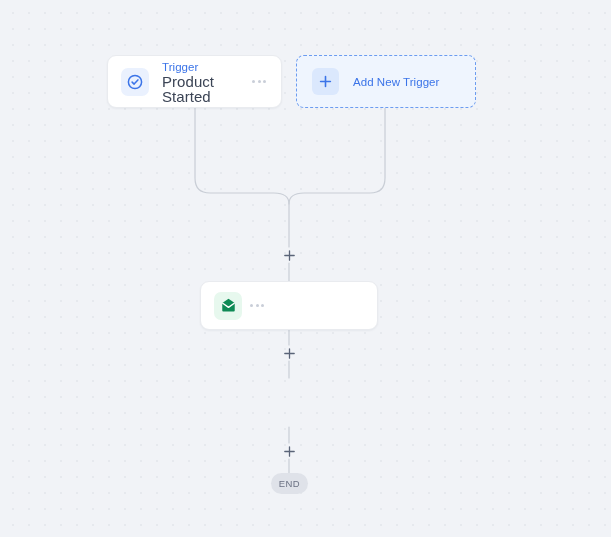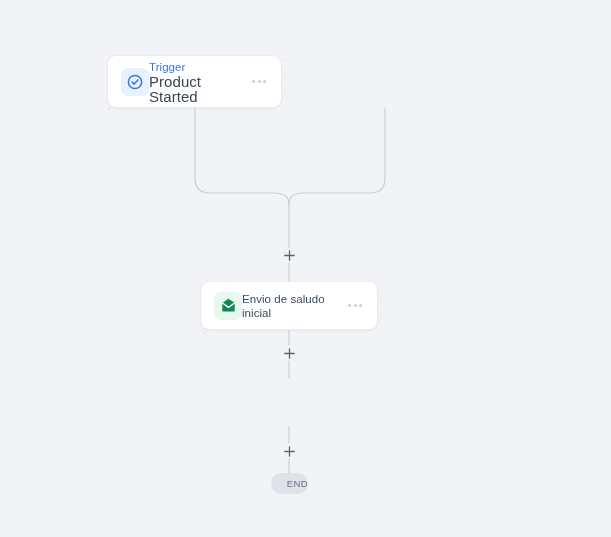--- a/index.html
+++ b/index.html
@@ -51,20 +51,21 @@
     width: 28px;
     height: 28px;
     border-radius: 7px;
     display: flex;
     align-items: center;
     justify-content: center;
   }
 
   .node-text {
     flex: 1 1 auto;
+    margin-left: 13px;
     min-width: 0;
   }
 
   .node-title {
     font-size: 11.5px;
     line-height: 14px;
     color: #3d4a5c;
     letter-spacing: 0.05px;
   }
 
@@ -175,21 +176,21 @@
   #node-end {
     position: absolute;
     left: 271px;
     top: 473px;
     width: 37px;
     height: 21px;
     border-radius: 11px;
     background: #dfe2e9;
     display: flex;
     align-items: center;
-    justify-content: flex-end;
+    justify-content: center;
     font-size: 9.5px;
     letter-spacing: 0.4px;
     color: #6a7183;
   }
 </style>
 </head>
 <body>
 
 <div id="canvas">
 
@@ -219,38 +220,43 @@
       <div class="node-title accent">Trigger</div>
       <div class="node-sub">Product Started</div>
     </span>
     <span class="kebab">
       <i></i>
         <i></i>
         <i></i>
     </span>
   </div>
 
+  <div class="node" id="node-add-trigger">
+    <span class="node-icon">
+      <svg width="13" height="13" viewBox="0 0 13 13" aria-hidden="true">
+        <path d="M6.5,1.6 L6.5,11.4 M1.6,6.5 L11.4,6.5" stroke="#3b74e8" stroke-width="1.6" stroke-linecap="round"></path>
+      </svg>
+    </span>
+    <span class="add-label">Add New Trigger</span>
+  </div>
 
   <div class="plus" id="plus-1">
     <svg width="11" height="11" viewBox="0 0 11 11" aria-hidden="true">
       <path d="M5.5,0.8 L5.5,10.2 M0.8,5.5 L10.2,5.5" stroke="#5a6478" stroke-width="1.3" stroke-linecap="round"></path>
     </svg>
   </div>
 
   <div class="node node-action" id="node-email-1">
     <span class="node-icon">
       <svg width="17" height="17" viewBox="0 0 18 18" aria-hidden="true">
         <path d="M2.4,6.3 L9,1.9 L15.6,6.3 L15.6,14.4 A1,1 0 0 1 14.6,15.4
                  L3.4,15.4 A1,1 0 0 1 2.4,14.4 Z" fill="#0e8a55"></path>
         <path d="M2.9,6.6 L9,11.0 L15.1,6.6" fill="none" stroke="#ffffff" stroke-width="1.5" stroke-linecap="round" stroke-linejoin="round"></path>
       </svg>
     </span>
-    <span class="node-text">
-      <div class="node-title">Envio de saludo inicial</div>
-    </span>
     <span class="kebab">
       <i></i>
         <i></i>
         <i></i>
     </span>
   </div>
 
   <div class="plus" id="plus-2">
     <svg width="11" height="11" viewBox="0 0 11 11" aria-hidden="true">
       <path d="M5.5,0.8 L5.5,10.2 M0.8,5.5 L10.2,5.5" stroke="#5a6478" stroke-width="1.3" stroke-linecap="round"></path>

